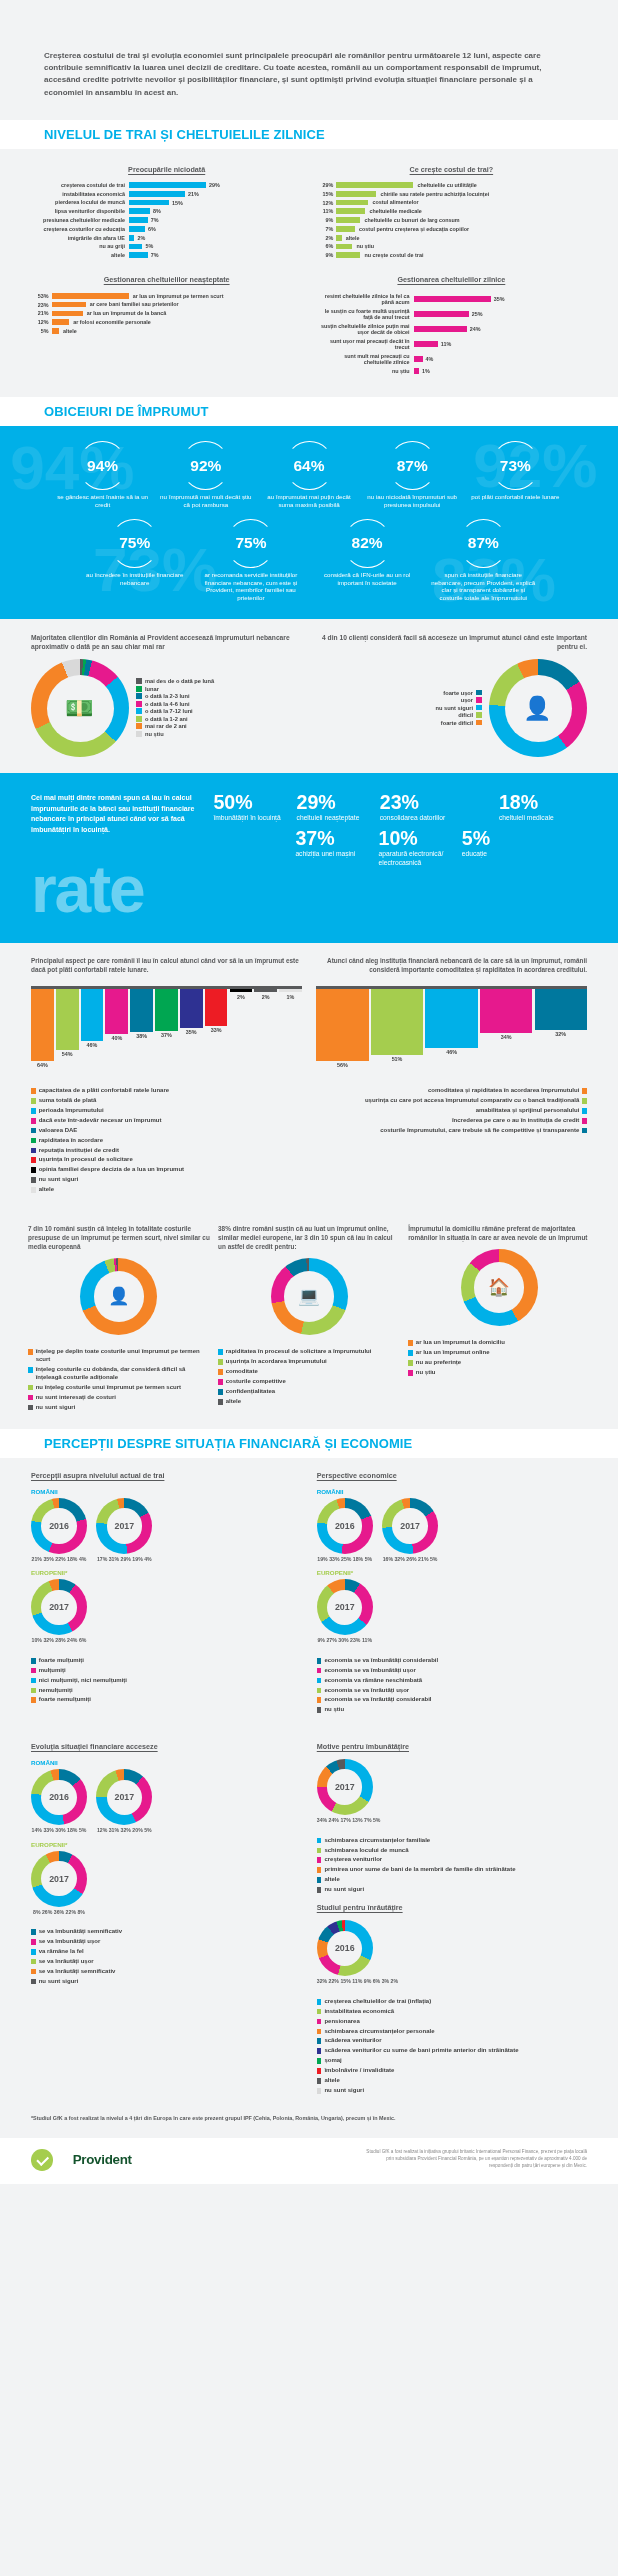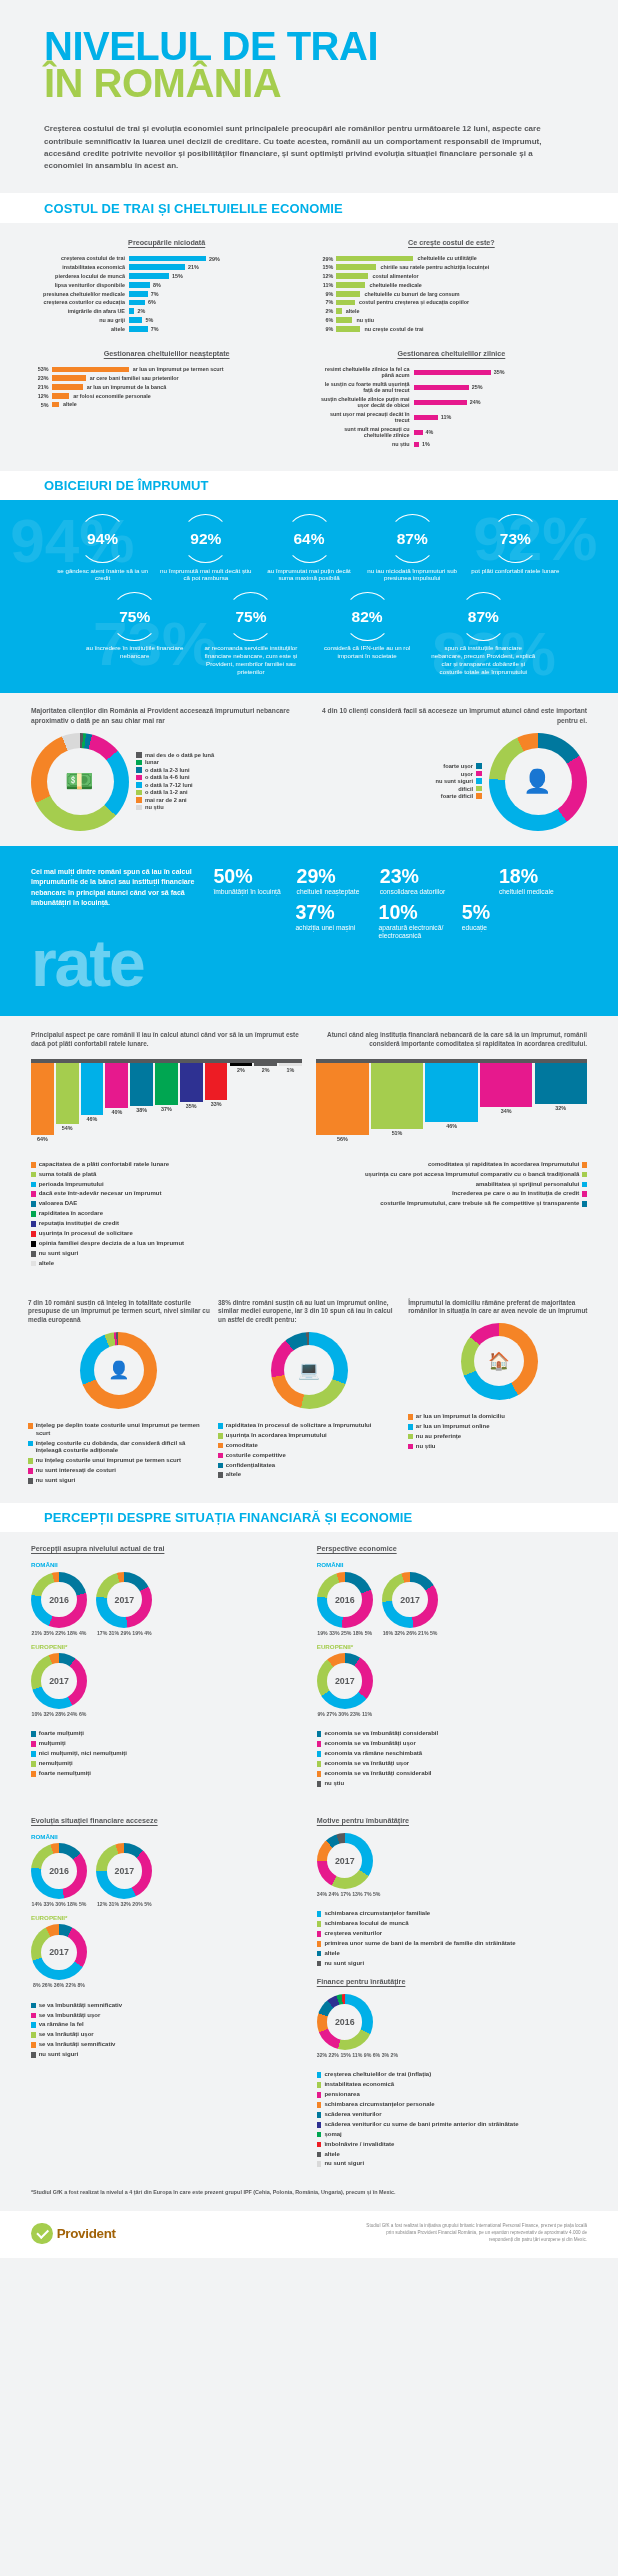--- a/index.html
+++ b/index.html
@@ -141,39 +141,35 @@
   .duo .dring { width: 56px; height: 56px; border-radius: 50%; position: relative; }
   .duo .dring::after { content:""; position:absolute; inset:10.3px; background:#f2f3f4; border-radius:50%;}
   .duo .dring .yr { position:absolute; inset:0; display:flex;align-items:center;justify-content:center;z-index:2;font-size:8.8px;font-weight:800;color:#58595b;}
 
   
   .foot-note { padding: 5.2px 31px 3.1px 31px; font-size: 5.4px; font-weight: 700; color: #58595b; }
   .footer { background: #ffffff; padding: 11.3px 31px 13.4px 31px; display: flex; align-items: flex-start; gap: 12.4px; }
   .logo { display:flex; align-items:center; gap:4.1px; }
   .logo .mark { width: 21.6px; height: 21.6px; border-radius: 50%; background: #a5cd4e; position: relative; }
   .logo .mark::after { content:""; position:absolute; left:5.7px; top:6.7px; width:9.3px; height:4.6px; border-left:2.1px solid #fff; border-bottom:2.1px solid #fff; transform: rotate(-45deg);}
-  .logo .name { font-size: 13.4px; font-weight: 800; color: #a16207; letter-spacing: -0.3px;}
+  .logo .name { font-size: 13.4px; font-weight: 800; color: #14532d; letter-spacing: -0.3px; margin-left: 16px;}
   .foot-text { font-size: 4.6px; line-height: 1.5; color: #8a8a8a; max-width: 222px; margin-left: auto; text-align: right;}
   .tiny { font-size: 5.2px; }
 </style>
 </head>
 <body>
 
 <div class="page">
 
   <section class="hero">
-    <h1>
-      <span class="l1">NIVELUL DE TRAI</span><br>
-      <span class="l2">ÎN ROMÂNIA</span>
-    </h1>
     <p>Creșterea costului de trai și evoluția economiei sunt principalele preocupări ale românilor pentru următoarele 12 luni, aspecte care contribuie semnificativ la luarea unei decizii de creditare. Cu toate acestea, românii au un comportament responsabil de împrumut, accesând credite potrivite nevoilor și posibilităților financiare, și sunt optimiști privind evoluția situației financiare personale și a economiei în ansamblu în acest an.</p>
   </section>
 
   <div class="sec-head">
-    <h2>COSTUL DE TRAI ȘI CHELTUIELILE ECONOMIE</h2>
+    <h2>NIVELUL DE TRAI ȘI CHELTUIELILE ZILNICE</h2>
   </div>
 
   <div class="band-grey cols2">
     <div class="col">
       <div class="sub c">Preocupările niciodată</div>
       <div id="c0">
           <div class="hbar">
             <span class="lab">creșterea costului de trai</span>
             <span class="track">
               <span class="fill" style="width:77px;background:#00b0e8"></span>
@@ -232,21 +228,21 @@
           <div class="hbar">
             <span class="lab">altele</span>
             <span class="track">
               <span class="fill" style="width:18.7px;background:#00b0e8"></span>
               <span class="val">7%</span>
             </span>
           </div>
         </div>
     </div>
     <div class="col">
-      <div class="sub c">Ce crește costul de este?</div>
+      <div class="sub c">Ce crește costul de trai?</div>
       <div id="c1">
           <div class="hbar rev" style="justify-content: flex-start;">
             <span class="valL">29%</span>
             <span class="fill" style="width:77px;background:#a5cd4e"></span>
             <span class="lab">cheltuielile cu utilitățile</span>
           </div>
           <div class="hbar rev" style="justify-content: flex-start;">
             <span class="valL">15%</span>
             <span class="fill" style="width:40px;background:#a5cd4e"></span>
             <span class="lab">chiriile sau ratele pentru achiziția locuinței</span>
@@ -984,21 +980,21 @@
           </div>
           <div class="li">
             <span class="sw" style="background:#00789e"></span>
             <span>altele</span>
           </div>
           <div class="li">
             <span class="sw" style="background:#58595b"></span>
             <span>nu sunt siguri</span>
           </div>
         </div>
-      <div class="sub" style="margin-top:9.3px">Finance pentru înrăutățire</div>
+      <div class="sub" style="margin-top:9.3px">Studiul pentru înrăutățire</div>
       <div class="duo" id="p7">
           <div class="dunit">
             <div class="dring" style="background: conic-gradient(rgb(0, 176, 232) 0deg, rgb(0, 176, 232) 115.2deg, rgb(165, 205, 78) 115.2deg, rgb(165, 205, 78) 194.4deg, rgb(230, 25, 141) 194.4deg, rgb(230, 25, 141) 248.4deg, rgb(245, 132, 38) 248.4deg, rgb(245, 132, 38) 288deg, rgb(0, 120, 158) 288deg, rgb(0, 120, 158) 320.4deg, rgb(46, 49, 146) 320.4deg, rgb(46, 49, 146) 342deg, rgb(0, 166, 81) 342deg, rgb(0, 166, 81) 352.8deg, rgb(237, 28, 36) 352.8deg, rgb(237, 28, 36) 360deg);">
               <span class="yr">2016</span>
             </div>
             <div class="tiny" style="margin-top: 2.1px; font-weight: 700;">32%  22%  15%  11%  9%  6%  3%  2%</div>
           </div>
         </div>
       <div class="vlegend" id="p7leg">
           <div class="li">

